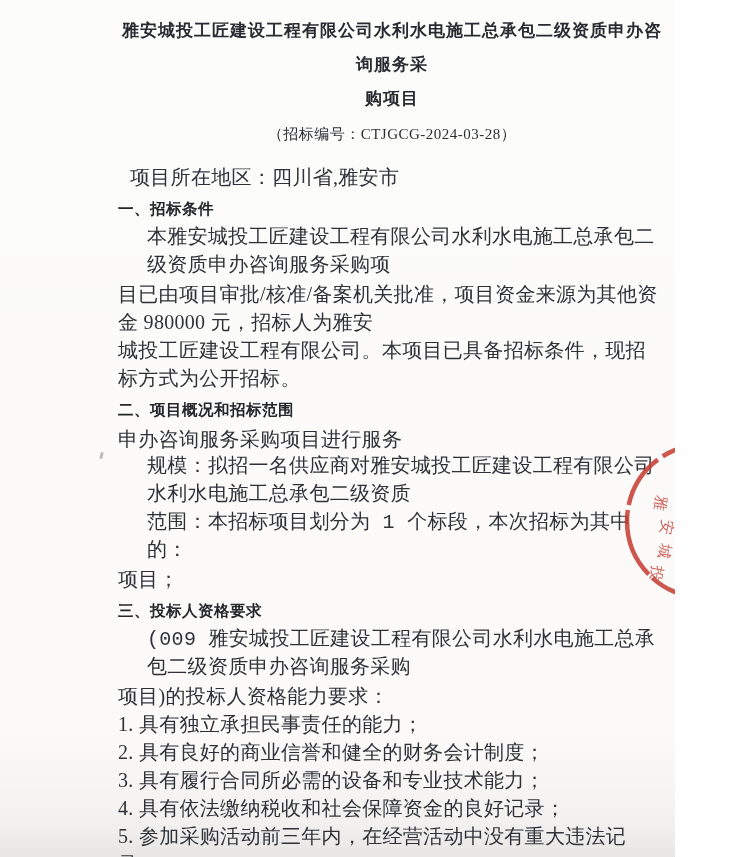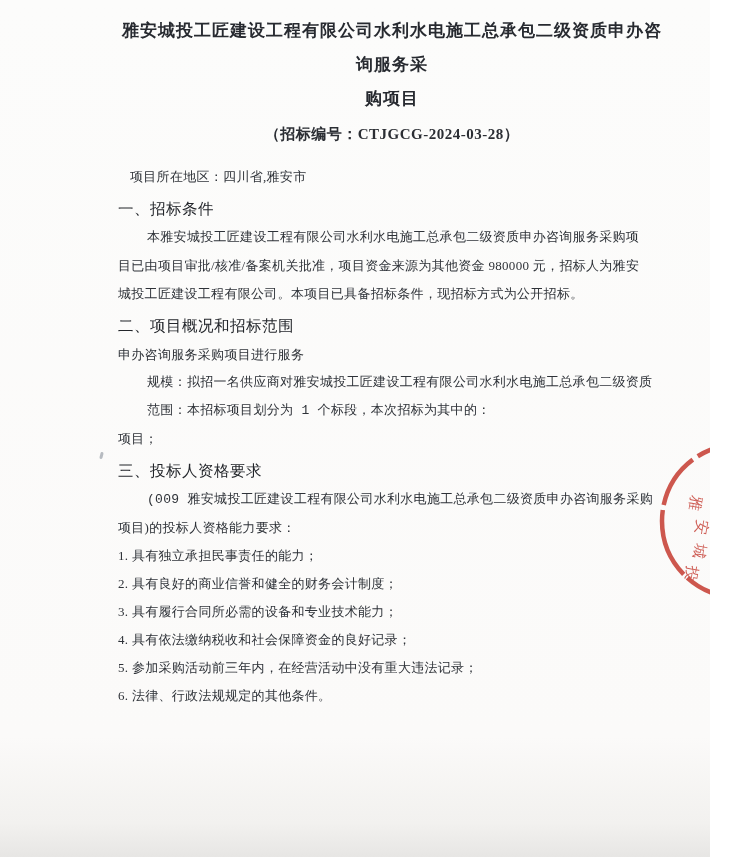--- a/index.html
+++ b/index.html
@@ -3,38 +3,37 @@
 <meta charset="utf-8">
 <style>
   html,body{margin:0;padding:0;}
   .page{
     position:relative;
     width:675px;height:857px;
     background:linear-gradient(180deg,#fcfcfb 0%,#fbfaf9 86%,#f2f1ef 96%,#e7e6e4 100%);
     overflow:hidden;
     font-family:"Liberation Serif","DejaVu Serif",serif;
     color:#2e3238;
-    padding-left:35px;
   }
   .doc{position:absolute;left:118px;top:14px;width:548px;}
   .title-line{
     font-size:17px;font-weight:bold;text-align:center;line-height:34px;
     color:#272a30;letter-spacing:1px;
   }
   .tender-line{
-    font-size:15px;font-weight:bold;text-align:center;line-height:32px;margin-top:2px;
+    font-size:15px;font-weight:normal;text-align:center;line-height:32px;margin-top:2px;
     color:#2b2e34;letter-spacing:.5px;
   }
   .loc-line{margin-top:13px;font-size:14.5px;line-height:28px;padding-left:12px;}
   .sec-heading{
     font-family:"Liberation Sans","DejaVu Sans",sans-serif;
-    font-size:15.5px;font-weight:normal;line-height:30px;margin-top:3px;
+    font-size:15.5px;font-weight:bold;line-height:30px;margin-top:3px;
     color:#23262b;letter-spacing:.5px;
   }
-  .b{font-size:13px;line-height:28px;letter-spacing:.3px;}
+  .b{font-size:20px;line-height:28px;letter-spacing:.3px;}
   .ind{padding-left:29px;font-family:Liberation Mono, monospace;}
   .speck{
     position:absolute;left:100px;top:452px;width:3px;height:7px;
     background:#9aa0a8;border-radius:2px;transform:rotate(14deg);opacity:.7;
   }
   .seal{position:absolute;right:0;top:443px;width:58px;height:165px;}
   .seal text{
     font-family:"Liberation Serif","DejaVu Serif",serif;
     font-size:15px;fill:#c4392f;opacity:.8;
   }

